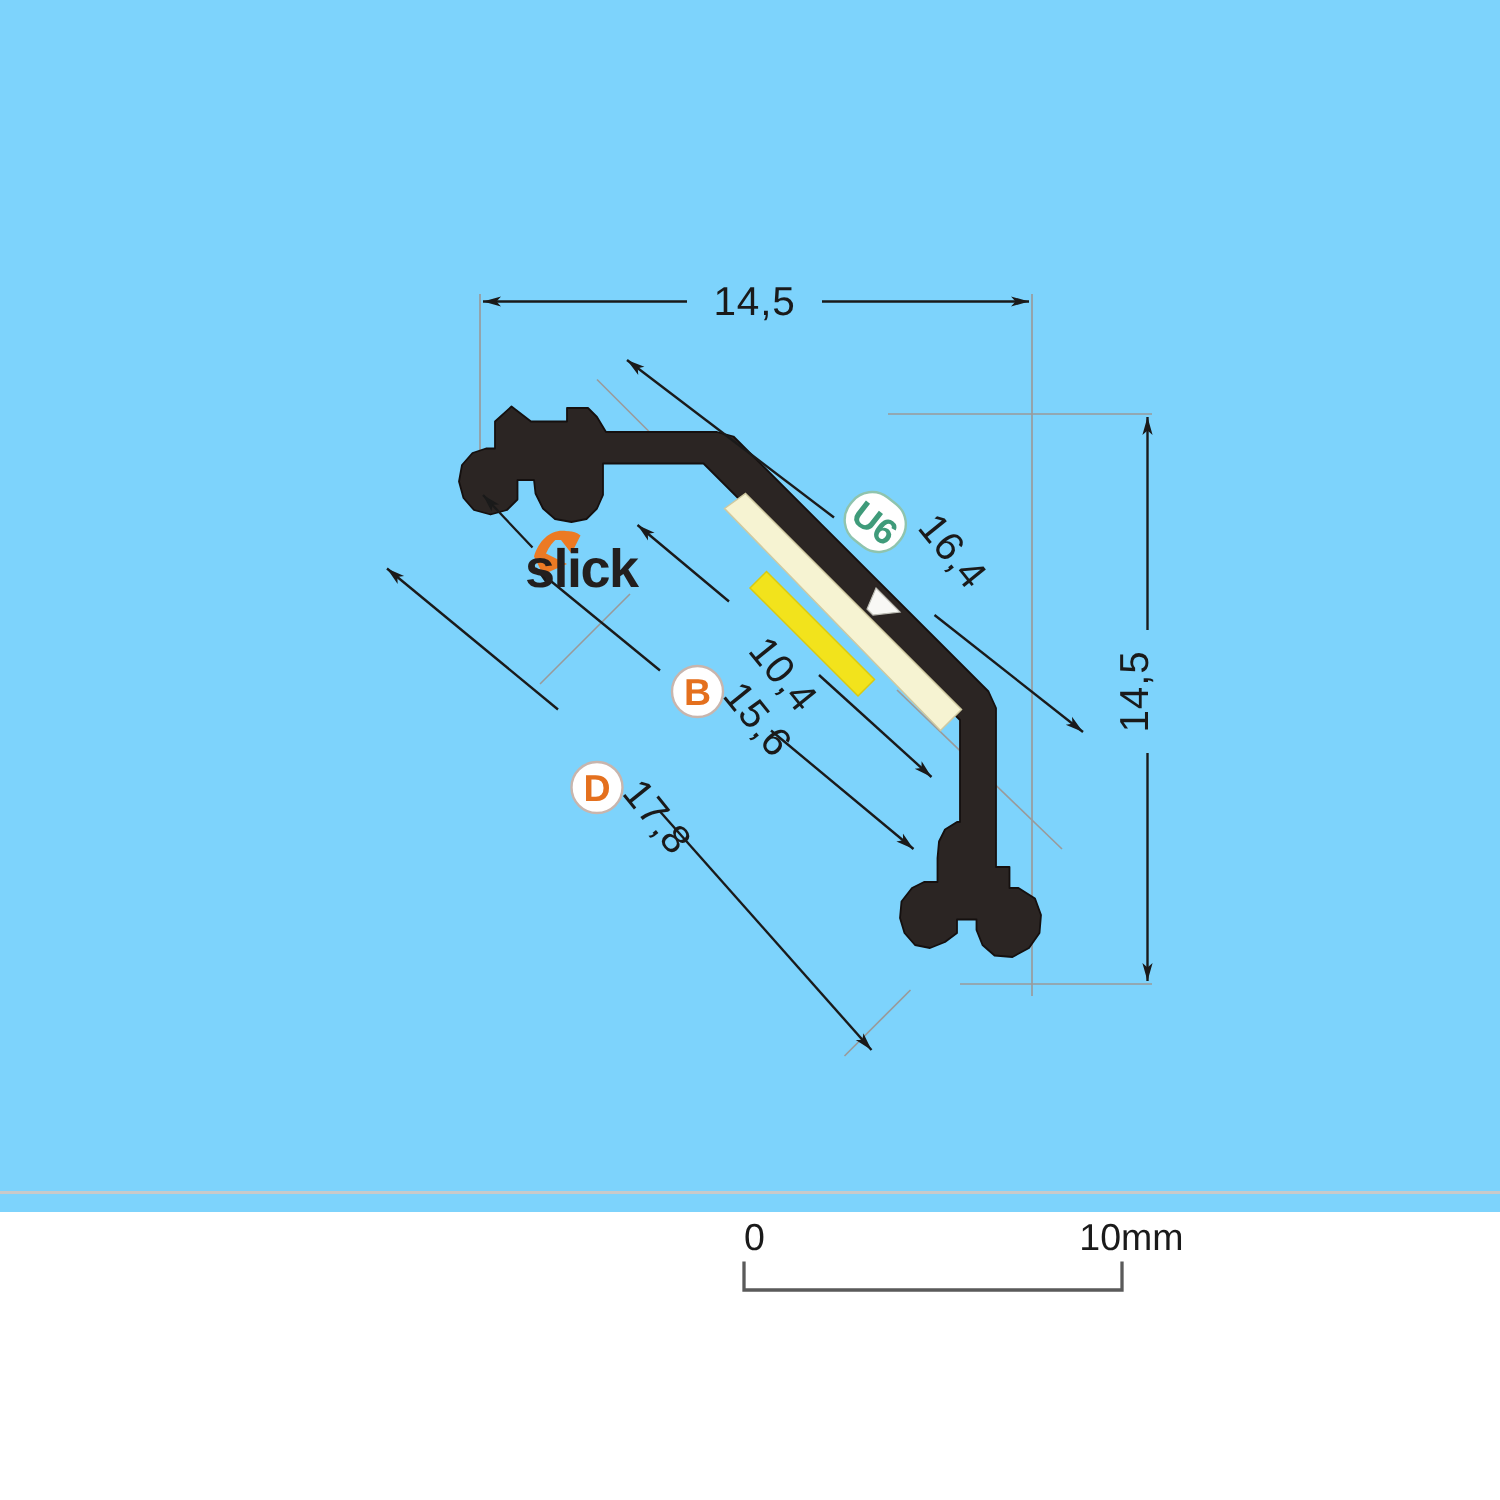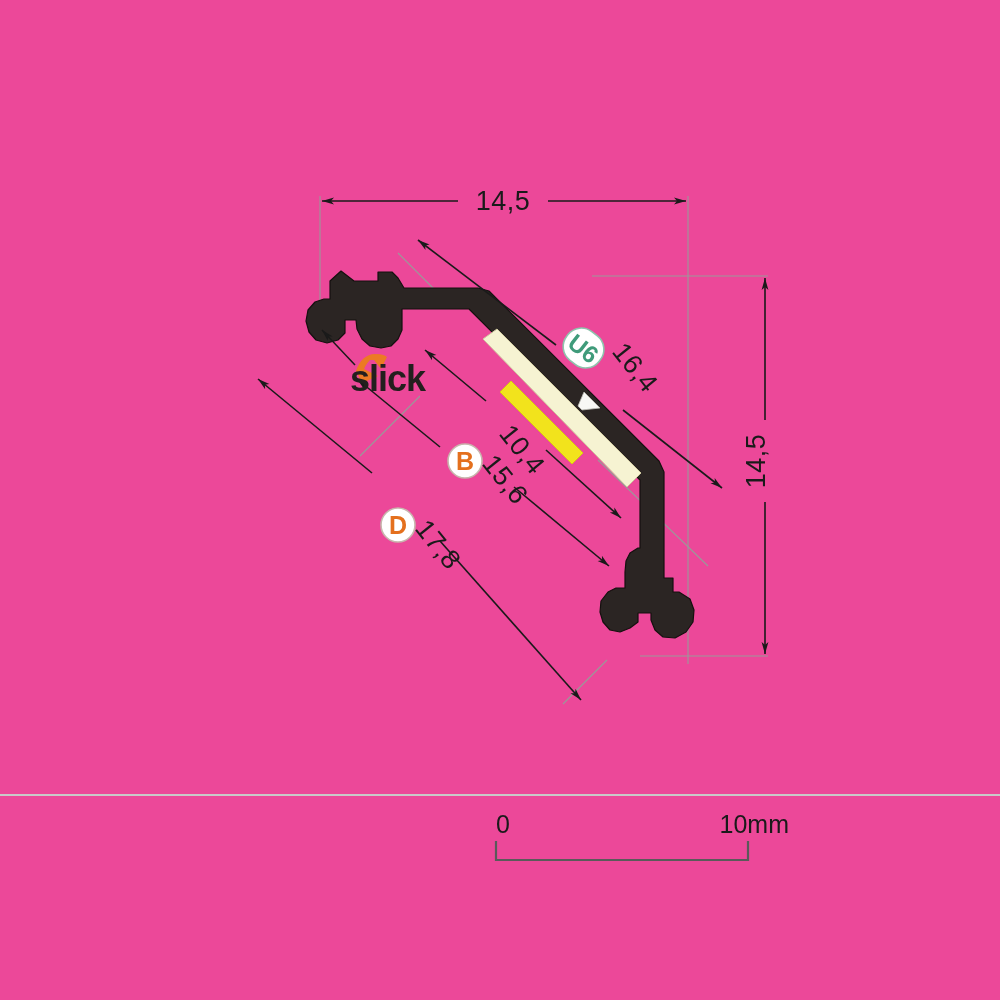--- a/index.html
+++ b/index.html
@@ -9,22 +9,22 @@
   }
   body {
     width: 1000px;
     height: 1000px;
     font-family: "Liberation Sans", sans-serif;
     overflow: hidden;
   }
   #page {
     position: relative;
     width: 1000px;
-    height: 1000px;
-    background: #ec4899;
+    height: 808px;
+    background: #7dd3fc;
   }
   svg.drawing {
     position: absolute;
     left: 0;
     top: 0;
     width: 1000px;
     height: 1000px;
     display: block;
   }
   .dim-text {

